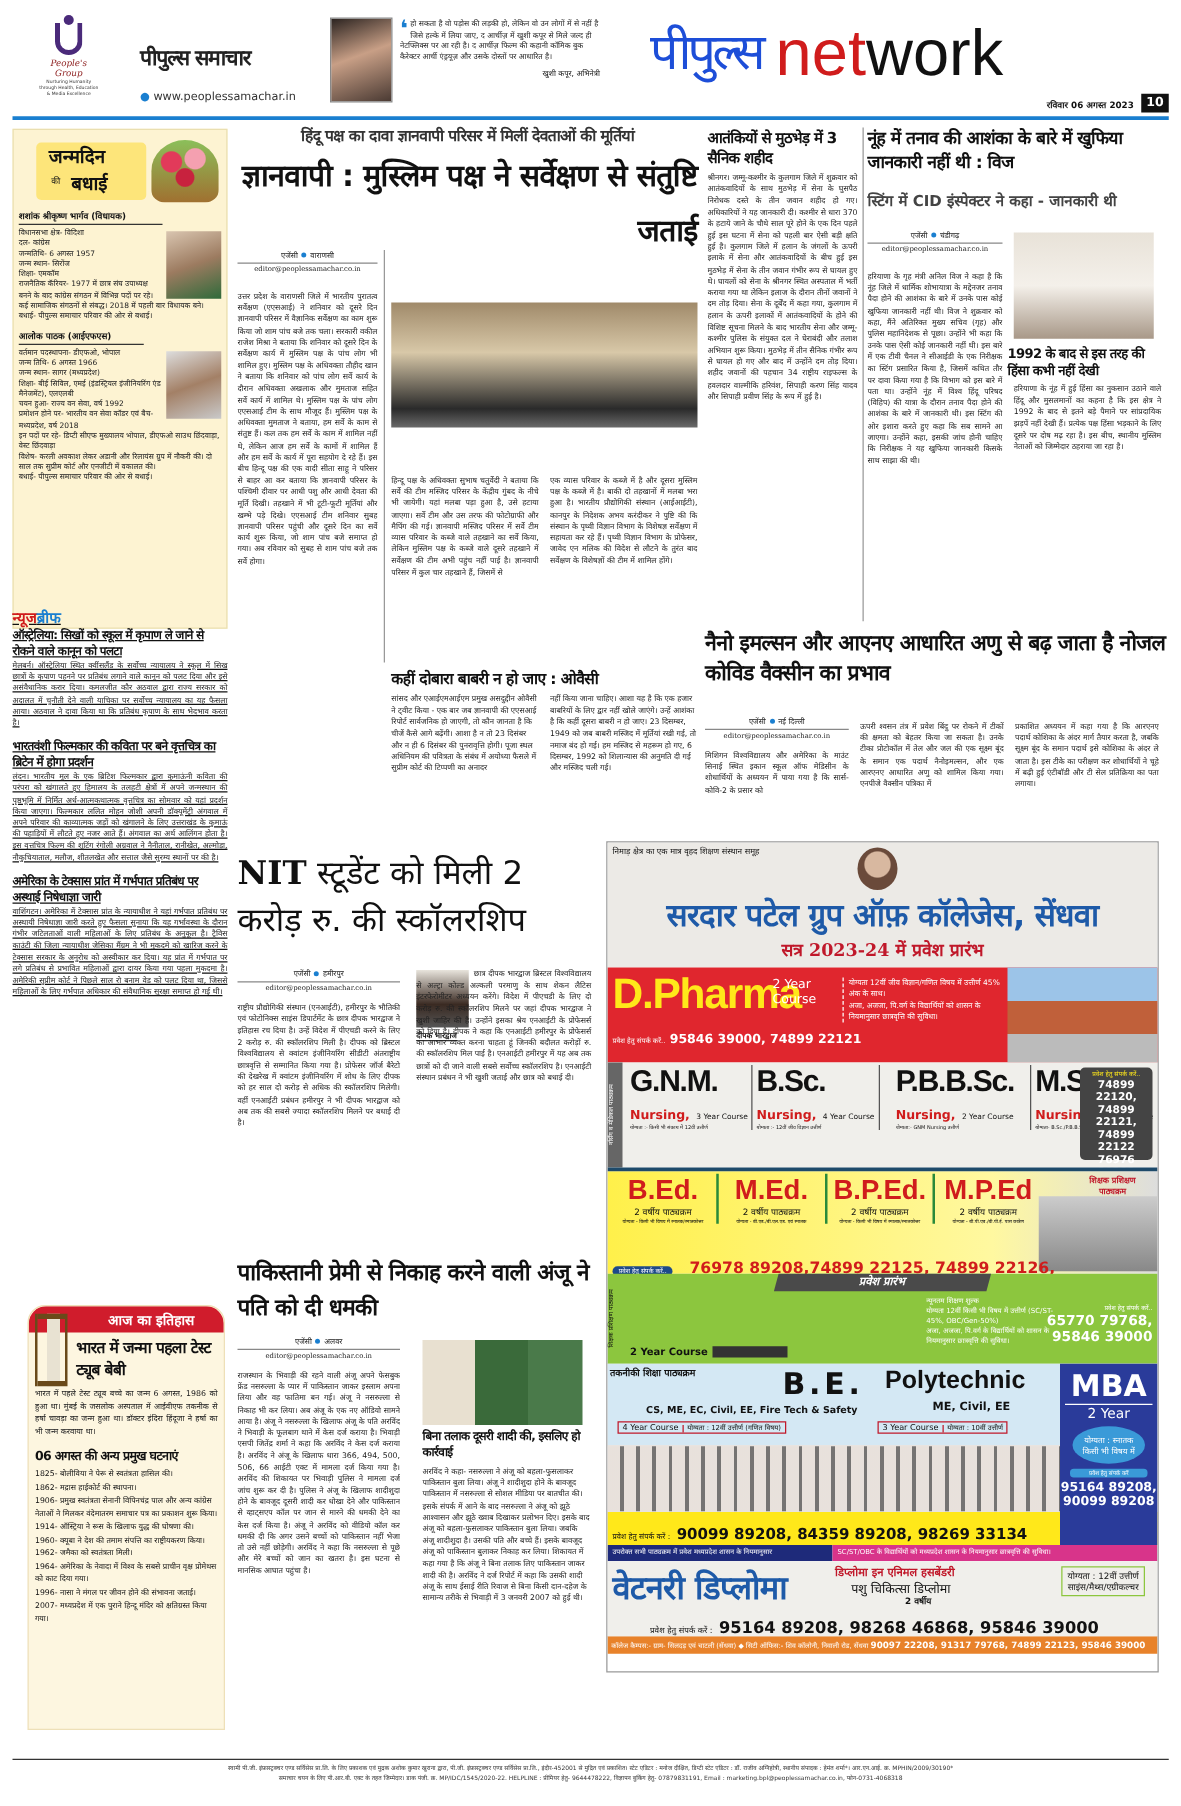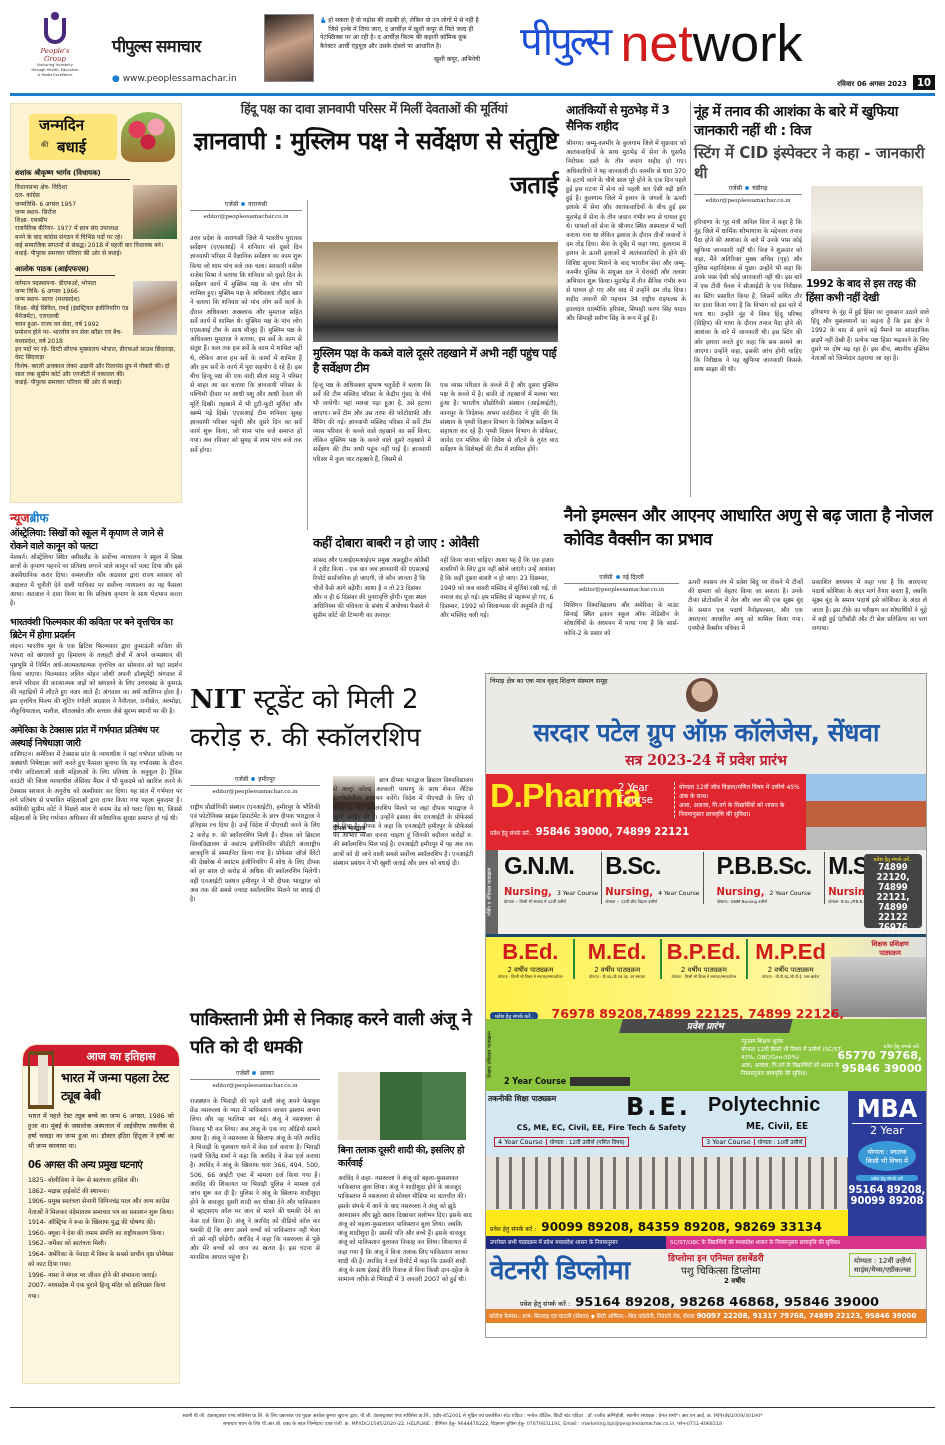--- a/index.html
+++ b/index.html
@@ -66,21 +66,21 @@
 जन्म तिथि- 6 अगस्त 1966
 जन्म स्थान- सागर (मध्यप्रदेश)
 शिक्षा- बीई सिविल, एमई (इंडस्ट्रियल इंजीनियरिंग एंड मैनेजमेंट), एलएलबी
 चयन हुआ- राज्य वन सेवा, वर्ष 1992
 प्रमोशन होने पर- भारतीय वन सेवा कॉडर एवं बैच- मध्यप्रदेश, वर्ष 2018
 इन पदों पर रहे- डिप्टी सीएफ मुख्यालय भोपाल, डीएफओ साउथ छिंदवाड़ा, वेस्ट छिंदवाड़ा
 विशेष- करली अवकाश लेकर अडानी और रिलायंस ग्रुप में नौकरी की। दो साल तक सुप्रीम कोर्ट और एनजीटी में वकालत की।
 बधाई- पीपुल्स समाचार परिवार की ओर से बधाई।</div>
 </div>
 
-<div class="abs" style="left:10px;top:509px;width:172px;">
+<div class="abs" style="left:10px;top:485px;width:172px;text-decoration:underline;">
   <div style="font-size:12px;font-weight:bold"><span style="color:#d01c1c">न्यूज</span><span style="color:#1a7fd0">ब्रीफ</span></div>
   <div>
     <div class="hl" style="font-size:9.5px;line-height:13px">ऑस्ट्रेलिया: सिखों को स्कूल में कृपाण ले जाने से रोकने वाले कानून को पलटा</div>
     <div class="body-txt">मेलबर्न। ऑस्ट्रेलिया स्थित क्वींसलैंड के सर्वोच्च न्यायालय ने स्कूल में सिख छात्रों के कृपाण पहनने पर प्रतिबंध लगाने वाले कानून को पलट दिया और इसे असंवैधानिक करार दिया। कमलजीत कौर अठवाल द्वारा राज्य सरकार को अदालत में चुनौती देने वाली याचिका पर सर्वोच्च न्यायालय का यह फैसला आया। अठवाल ने दावा किया था कि प्रतिबंध कृपाण के साथ भेदभाव करता है।</div>
   </div>
   <div style="margin-top:8px">
     <div class="hl" style="font-size:9.5px;line-height:13px">भारतवंशी फिल्मकार की कविता पर बने वृत्तचित्र का ब्रिटेन में होगा प्रदर्शन</div>
     <div class="body-txt">लंदन। भारतीय मूल के एक ब्रिटिश फिल्मकार द्वारा कुमाऊंनी कविता की परंपरा को खंगालते हुए हिमालय के तलहटी क्षेत्रों में अपने जन्मस्थान की पृष्ठभूमि में निर्मित अर्ध-आत्मकथात्मक वृत्तचित्र का सोमवार को यहां प्रदर्शन किया जाएगा। फिल्मकार ललित मोहन जोशी अपनी डॉक्यूमेंट्री अंगवाल में अपने परिवार की काव्यात्मक जड़ों को खंगालने के लिए उत्तराखंड के कुमाऊं की पहाड़ियों में लौटते हुए नजर आते हैं। अंगवाल का अर्थ आलिंगन होता है। इस वृत्तचित्र फिल्म की शूटिंग रंगोली अग्रवाल ने नैनीताल, रानीखेत, अल्मोड़ा, नौकुचियाताल, मलौज, शीतलखेत और सत्ताल जैसे सुरम्य स्थानों पर की है।</div>
   </div>
   <div style="margin-top:8px">
@@ -111,37 +111,36 @@
 <div class="abs" style="left:190px;top:100px;width:368px;height:575px;">
   <div class="hl" style="font-size:12.5px;text-align:center;color:#333">हिंदू पक्ष का दावा ज्ञानवापी परिसर में मिलीं देवताओं की मूर्तियां</div>
   <div class="hl" style="font-size:24px;line-height:44px;text-align:right;margin-top:2px">ज्ञानवापी : मुस्लिम पक्ष ने सर्वेक्षण से संतुष्टि जताई</div>
   <div class="abs" style="left:0;top:100px;width:112px;">
     <div class="byline"><span>एजेंसी</span><span class="dot"></span><span>वाराणसी</span></div>
     <div class="email">editor@peoplessamachar.co.in</div>
     <div class="body-txt" style="margin-top:14px;height:425px;overflow:hidden">उत्तर प्रदेश के वाराणसी जिले में भारतीय पुरातत्व सर्वेक्षण (एएसआई) ने शनिवार को दूसरे दिन ज्ञानवापी परिसर में वैज्ञानिक सर्वेक्षण का काम शुरू किया जो शाम पांच बजे तक चला। सरकारी वकील राजेश मिश्रा ने बताया कि शनिवार को दूसरे दिन के सर्वेक्षण कार्य में मुस्लिम पक्ष के पांच लोग भी शामिल हुए। मुस्लिम पक्ष के अधिवक्ता तौहीद खान ने बताया कि शनिवार को पांच लोग सर्वे कार्य के दौरान अधिवक्ता अखलाक और मुमताज सहित सर्वे कार्य में शामिल थे। मुस्लिम पक्ष के पांच लोग एएसआई टीम के साथ मौजूद हैं। मुस्लिम पक्ष के अधिवक्ता मुमताज ने बताया, हम सर्वे के काम से संतुष्ट हैं। कल तक हम सर्वे के काम में शामिल नहीं थे, लेकिन आज हम सर्वे के कामों में शामिल हैं और हम सर्वे के कार्य में पूरा सहयोग दे रहे हैं। इस बीच हिन्दू पक्ष की एक वादी सीता साहू ने परिसर से बाहर आ कर बताया कि ज्ञानवापी परिसर के पश्चिमी दीवार पर आधी पशु और आधी देवता की मूर्ति दिखी। तहखाने में भी टूटी-फूटी मूर्तियां और खम्भे पड़े दिखे। एएसआई टीम शनिवार सुबह ज्ञानवापी परिसर पहुंची और दूसरे दिन का सर्वे कार्य शुरू किया, जो शाम पांच बजे समाप्त हो गया। अब रविवार को सुबह से शाम पांच बजे तक सर्वे होगा।</div>
   </div>
   <div class="vline" style="left:117px;top:100px;height:330px"></div>
   <div class="abs photo" style="left:123px;top:142px;width:245px;height:100px;background:linear-gradient(180deg,#a08a6a,#d8c8a8 40%,#2a2a2a 85%,#6a6a6a)"></div>
-  <div class="hl abs" style="left:123px;top:246px;width:245px;font-size:11.5px;line-height:15px">मुस्लिम पक्ष के कब्जे वाले दूसरे तहखाने में अभी नहीं पहुंच पाई है सर्वेक्षण टीम</div>
   <div class="body-txt abs" style="left:123px;top:280px;width:118px;height:150px;overflow:hidden">हिन्दू पक्ष के अधिवक्ता सुभाष चतुर्वेदी ने बताया कि सर्वे की टीम मस्जिद परिसर के केंद्रीय गुंबद के नीचे भी जायेगी। यहां मलबा पड़ा हुआ है, उसे हटाया जाएगा। सर्वे टीम और उस तरफ की फोटोग्राफी और मैपिंग की गई। ज्ञानवापी मस्जिद परिसर में सर्वे टीम व्यास परिवार के कब्जे वाले तहखाने का सर्वे किया, लेकिन मुस्लिम पक्ष के कब्जे वाले दूसरे तहखाने में सर्वेक्षण की टीम अभी पहुंच नहीं पाई है। ज्ञानवापी परिसर में कुल चार तहखाने हैं, जिसमें से</div>
   <div class="body-txt abs" style="left:250px;top:280px;width:118px;height:150px;overflow:hidden">एक व्यास परिवार के कब्जे में है और दूसरा मुस्लिम पक्ष के कब्जे में है। बाकी दो तहखानों में मलबा भरा हुआ है। भारतीय प्रौद्योगिकी संस्थान (आईआईटी), कानपुर के निदेशक अभय करंदीकर ने पुष्टि की कि संस्थान के पृथ्वी विज्ञान विभाग के विशेषज्ञ सर्वेक्षण में सहायता कर रहे हैं। पृथ्वी विज्ञान विभाग के प्रोफेसर, जावेद एन मलिक की विदेश से लौटने के तुरंत बाद सर्वेक्षण के विशेषज्ञों की टीम में शामिल होंगे।</div>
   <div class="hl abs" style="left:123px;top:434px;width:245px;font-size:12.5px">कहीं दोबारा बाबरी न हो जाए : ओवैसी</div>
   <div class="body-txt abs" style="left:123px;top:455px;width:118px;text-align:left">सांसद और एआईएमआईएम प्रमुख असदुद्दीन ओवैसी ने ट्वीट किया - एक बार जब ज्ञानवापी की एएसआई रिपोर्ट सार्वजनिक हो जाएगी, तो कौन जानता है कि चीजें कैसे आगे बढ़ेंगी। आशा है न तो 23 दिसंबर और न ही 6 दिसंबर की पुनरावृत्ति होगी। पूजा स्थल अधिनियम की पवित्रता के संबंध में अयोध्या फैसले में सुप्रीम कोर्ट की टिप्पणी का अनादर</div>
   <div class="body-txt abs" style="left:250px;top:455px;width:118px;text-align:left">नहीं किया जाना चाहिए। आशा यह है कि एक हजार बाबरियों के लिए द्वार नहीं खोले जाएंगे। उन्हें आशंका है कि कहीं दूसरा बाबरी न हो जाए। 23 दिसम्बर, 1949 को जब बाबरी मस्जिद में मूर्तियां रखी गई, तो नमाज बंद हो गई। हम मस्जिद से महरूम हो गए, 6 दिसम्बर, 1992 को शिलान्यास की अनुमति दी गई और मस्जिद चली गई।</div>
 </div>
 
 <div class="abs" style="left:566px;top:102px;width:120px;height:400px;">
   <div class="hl" style="font-size:12px;line-height:16px">आतंकियों से मुठभेड़ में 3 सैनिक शहीद</div>
   <div class="body-txt" style="margin-top:4px;height:350px;overflow:hidden">श्रीनगर। जम्मू-कश्मीर के कुलगाम जिले में शुक्रवार को आतंकवादियों के साथ मुठभेड़ में सेना के घुसपैठ निरोधक दस्ते के तीन जवान शहीद हो गए। अधिकारियों ने यह जानकारी दी। कश्मीर से धारा 370 के हटाये जाने के चौथे साल पूरे होने के एक दिन पहले हुई इस घटना में सेना को पहली बार ऐसी बड़ी क्षति हुई है। कुलगाम जिले में हलान के जंगलों के ऊपरी इलाके में सेना और आतंकवादियों के बीच हुई इस मुठभेड़ में सेना के तीन जवान गंभीर रूप से घायल हुए थे। घायलों को सेना के श्रीनगर स्थित अस्पताल में भर्ती कराया गया था लेकिन इलाज के दौरान तीनों जवानों ने दम तोड़ दिया। सेना के दूर्बेंद में कहा गया, कुलगाम में हलान के ऊपरी इलाकों में आतंकवादियों के होने की विशिष्ट सूचना मिलने के बाद भारतीय सेना और जम्मू-कश्मीर पुलिस के संयुक्त दल ने घेराबंदी और तलाश अभियान शुरू किया। मुठभेड़ में तीन सैनिक गंभीर रूप से घायल हो गए और बाद में उन्होंने दम तोड़ दिया। शहीद जवानों की पहचान 34 राष्ट्रीय राइफल्स के हवलदार वाल्मीकि हरिवंश, सिपाही करण सिंह यादव और सिपाही प्रवीण सिंह के रूप में हुई है।</div>
 </div>
 <div class="vline" style="left:690px;top:102px;height:395px"></div>
 
 <div class="abs" style="left:694px;top:102px;width:245px;height:400px;">
   <div class="hl" style="font-size:14px;line-height:19px">नूंह में तनाव की आशंका के बारे में खुफिया जानकारी नहीं थी : विज</div>
-  <div style="font-size:15px;font-weight:bold;color:#444;margin-top:2px">स्टिंग में CID इंस्पेक्टर ने कहा - जानकारी थी</div>
+  <div style="font-size:12px;font-weight:bold;color:#444;margin-top:12px">स्टिंग में CID इंस्पेक्टर ने कहा - जानकारी थी</div>
   <div class="abs" style="left:0;top:82px;width:108px;">
     <div class="byline"><span>एजेंसी</span><span class="dot"></span><span>चंडीगढ़</span></div>
     <div class="email">editor@peoplessamachar.co.in</div>
     <div class="body-txt" style="margin-top:14px;height:290px;overflow:hidden">हरियाणा के गृह मंत्री अनिल विज ने कहा है कि नूंह जिले में धार्मिक शोभायात्रा के मद्देनजर तनाव पैदा होने की आशंका के बारे में उनके पास कोई खुफिया जानकारी नहीं थी। विज ने शुक्रवार को कहा, मैंने अतिरिक्त मुख्य सचिव (गृह) और पुलिस महानिदेशक से पूछा। उन्होंने भी कहा कि उनके पास ऐसी कोई जानकारी नहीं थी। इस बारे में एक टीवी चैनल ने सीआईडी के एक निरीक्षक का स्टिंग प्रसारित किया है, जिसमें कथित तौर पर दावा किया गया है कि विभाग को इस बारे में पता था। उन्होंने नूंह में विश्व हिंदू परिषद (विहिप) की यात्रा के दौरान तनाव पैदा होने की आशंका के बारे में जानकारी थी। इस स्टिंग की ओर इशारा करते हुए कहा कि सब सामने आ जाएगा। उन्होंने कहा, इसकी जांच होनी चाहिए कि निरीक्षक ने यह खुफिया जानकारी किसके साथ साझा की थी।</div>
   </div>
   <div class="abs photo" style="left:117px;top:84px;width:112px;height:85px;background:linear-gradient(180deg,#e8e2d8,#f4f0ea 50%,#a89888)"></div>
   <div class="hl abs" style="left:112px;top:174px;width:118px;font-size:10.5px;line-height:14px">1992 के बाद से इस तरह की हिंसा कभी नहीं देखी</div>
   <div class="body-txt abs" style="left:117px;top:205px;width:118px">हरियाणा के नूंह में हुई हिंसा का नुकसान उठाने वाले हिंदू और मुसलमानों का कहना है कि इस क्षेत्र ने 1992 के बाद से इतने बड़े पैमाने पर सांप्रदायिक झड़पें नहीं देखी हैं। प्रत्येक पक्ष हिंसा भड़काने के लिए दूसरे पर दोष मढ़ रहा है। इस बीच, स्थानीय मुस्लिम नेताओं को जिम्मेदार ठहराया जा रहा है।</div>
 </div>
 

